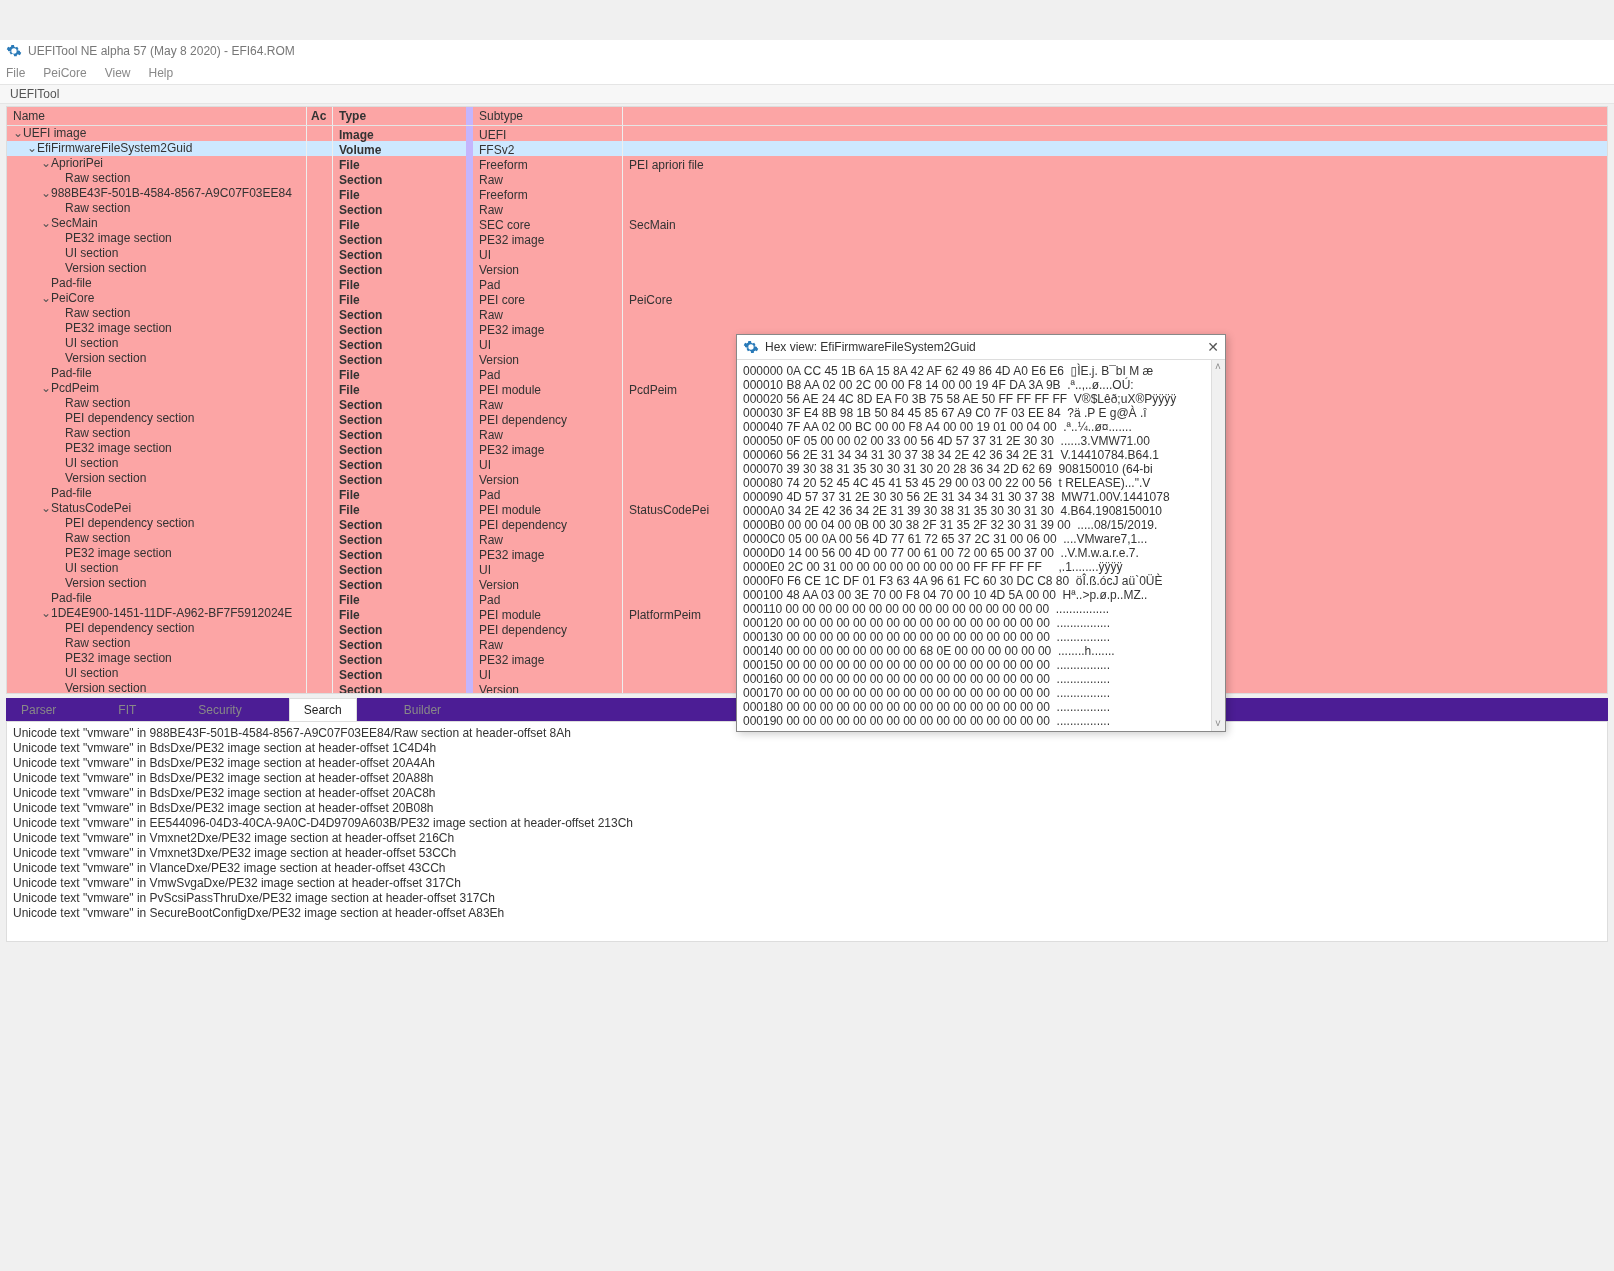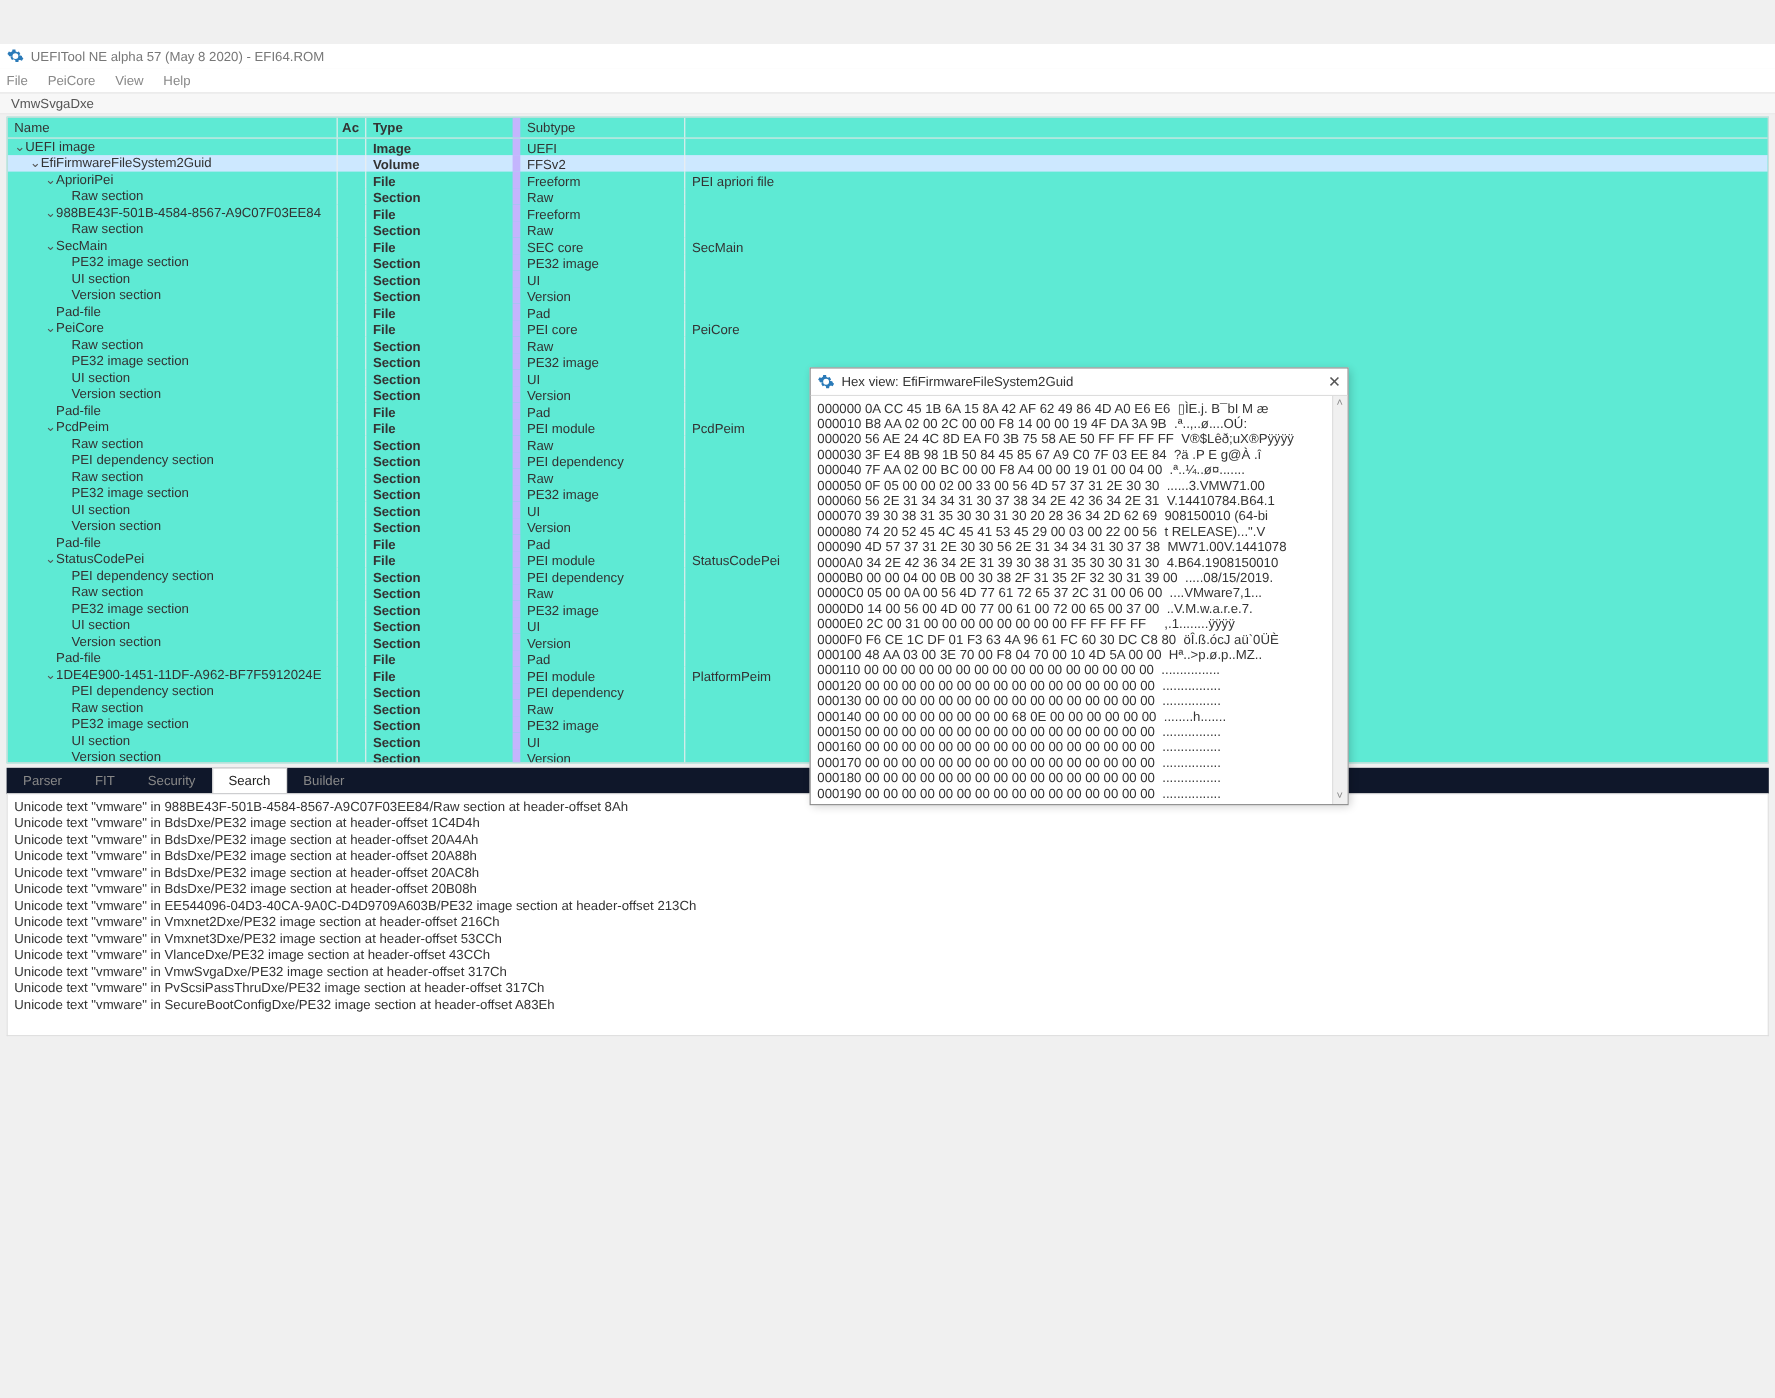--- a/index.html
+++ b/index.html
@@ -2,33 +2,33 @@
 <html><head>
 <meta charset="utf-8">
 <style>
 * { margin: 0; padding: 0; box-sizing: border-box; font-family: "Segoe UI", Tahoma, sans-serif; font-size: 12px; }
 body { background: #f0f0f0; width: 1614px; height: 1271px; overflow: hidden; color: #333; }
 .titlebar { display: flex; align-items: center; height: 22px; padding: 2px 6px; background: #fff; color: #777; margin-top: 40px; }
 .titlebar .icon { width: 16px; height: 16px; margin-right: 6px; }
 .menubar { display: flex; align-items: center; height: 22px; padding: 0 6px; background: #fff; color: #888; }
 .menubar span { margin-right: 18px; }
 .structure-label { padding: 2px 10px; background: #f7f7f7; border-top: 1px solid #e5e5e5; border-bottom: 1px solid #e5e5e5; color: #555; }
-.tree-panel { background: #5eead4; border: 1px solid #ddd; margin: 2px 6px; height: 588px; overflow: hidden; position: relative; }
+.tree-panel { background: #fca5a5; border: 1px solid #ddd; margin: 2px 6px; height: 588px; overflow: hidden; position: relative; }
 .tree-header { display: flex; border-bottom: 1px solid #e5e5e5; font-weight: normal; color: #333; }
 .col-name { width: 300px; padding: 2px 6px; border-right: 1px solid #eee; }
 .col-ac   { width: 26px;  padding: 2px 4px; border-right: 1px solid #eee; font-weight: bold; }
 .col-type { width: 140px; padding: 2px 6px; border-right: 7px solid #c4b5fd; font-weight: bold; }
 .col-sub  { width: 150px; padding: 2px 6px; border-right: 1px solid #eee; }
 .col-text { flex: 1; padding: 2px 6px; }
 .tree-body { font-family: "Consolas","Courier New",monospace; font-size: 12px; }
 .tree-row { display: flex; height: 15px; line-height: 15px; white-space: nowrap; }
 .tree-row.selected { background: #cde8ff; }
 .tree-row .col-name { display: flex; align-items: center; }
 .caret { width: 10px; display: inline-block; text-align: center; color: #555; }
-.tabs { display: flex; border-bottom: 1px solid #ddd; margin: 4px 6px 0 6px; background: #0f172a; }
+.tabs { display: flex; border-bottom: 1px solid #ddd; margin: 4px 6px 0 6px; background: #4c1d95; gap: 32px; }
 .tab { padding: 4px 14px; color: #888; border: 1px solid transparent; border-bottom: none; }
 .tab.active { background: #fff; color: #222; border-color: #ddd; }
 .results { background: #fff; margin: 0 6px 6px 6px; border: 1px solid #ddd; border-top: none; height: 220px; overflow: hidden; padding: 4px 6px; font-family: "Consolas","Courier New",monospace; font-size: 12px; line-height: 15px; }
 .hex-window { position: absolute; left: 736px; top: 334px; width: 490px; height: 398px; background: #fff; border: 1px solid #888; box-shadow: 2px 2px 8px rgba(0,0,0,0.2); display: flex; flex-direction: column; }
 .hex-title { display: flex; align-items: center; padding: 4px 6px; border-bottom: 1px solid #ddd; }
 .hex-title .icon { width: 16px; height: 16px; margin-right: 6px; }
 .hex-title .close { margin-left: auto; font-size: 14px; color: #555; cursor: pointer; }
 .hex-body { flex: 1; overflow: hidden; padding: 4px 6px; font-family: "Consolas","Courier New",monospace; font-size: 11px; line-height: 14px; white-space: pre; position: relative; }
 .hex-scroll { position: absolute; right: 0; top: 0; bottom: 0; width: 14px; background: #f0f0f0; border-left: 1px solid #ddd; }
 .hex-scroll::before { content: "˄"; position: absolute; top: 0; left: 3px; color: #888; font-size: 10px; }
@@ -45,21 +45,21 @@
   <span>UEFITool NE alpha 57 (May  8 2020) - EFI64.ROM</span>
 </div>
 
 <div class="menubar">
   <span>File</span>
   <span>PeiCore</span>
   <span>View</span>
   <span>Help</span>
 </div>
 
-<div class="structure-label">VmwSvgaDxe</div>
+<div class="structure-label">UEFITool</div>
 
 <div class="tree-panel">
   <div class="tree-header">
     <div class="col-name">Name</div>
     <div class="col-ac">Ac</div>
     <div class="col-type">Type</div>
     <div class="col-sub">Subtype</div>
   </div>
   <div class="tree-body" id="tree-body">
       <div class="tree-row">

